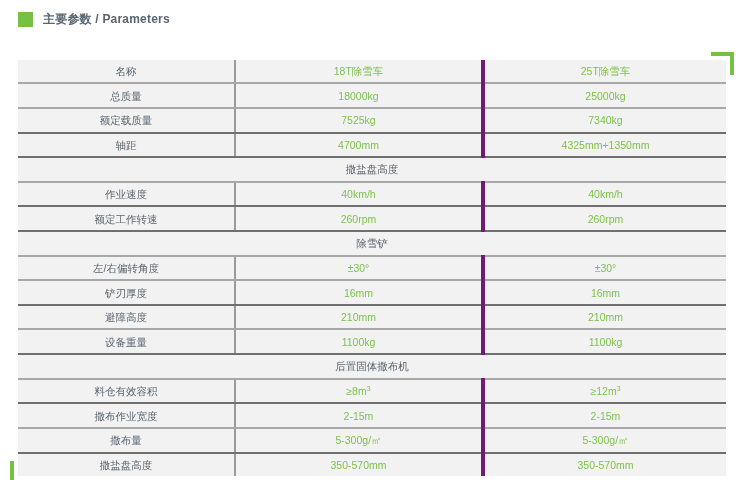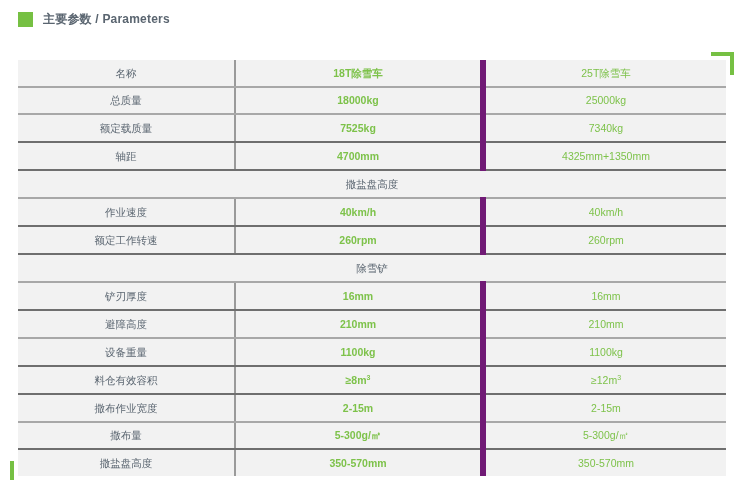--- a/index.html
+++ b/index.html
@@ -86,21 +86,21 @@
     line-height: 1.15;
     height: 17.7px;
   }
 
   col.c-name  { width: 217px; }
   col.c-v1    { width: 248px; }
   col.c-v2    { width: 243px; }
 
   
   td.cell-name { color: #5b6671; border-right: 2px solid #9a9a9a; }
-  td.cell-v1   { color: #7dc24a; border-right: 6px solid #701a75; font-weight: bold; }
+  td.cell-v1   { color: #7dc24a; border-right: 4px solid #701a75; }
   td.cell-v2   { color: #7dc24a; }
 
   
   tr.rule-dark  td { border-bottom: 2px solid #6f6f6f; }
   tr.rule-light td { border-bottom: 2px solid #a8a8a8; }
   tr.rule-none  td { border-bottom: 0; }
 
   
   td.group-head {
     color: #5b6671;
@@ -160,34 +160,42 @@
           <td class="cell-v2">40km/h</td>
         </tr>
         <tr class="rule-dark">
           <td class="cell-name">额定工作转速</td>
           <td class="cell-v1">260rpm</td>
           <td class="cell-v2">260rpm</td>
         </tr>
         <tr class="group-row">
           <td colspan="3" class="group-head">除雪铲</td>
         </tr>
+        <tr class="rule-light">
+          <td class="cell-name">左/右偏转角度</td>
+          <td class="cell-v1">±30°</td>
+          <td class="cell-v2">±30°</td>
+        </tr>
         <tr class="rule-dark">
           <td class="cell-name">铲刃厚度</td>
           <td class="cell-v1">16mm</td>
           <td class="cell-v2">16mm</td>
         </tr>
         <tr class="rule-light">
           <td class="cell-name">避障高度</td>
           <td class="cell-v1">210mm</td>
           <td class="cell-v2">210mm</td>
         </tr>
         <tr class="rule-dark">
           <td class="cell-name">设备重量</td>
           <td class="cell-v1">1100kg</td>
           <td class="cell-v2">1100kg</td>
+        </tr>
+        <tr class="group-row">
+          <td colspan="3" class="group-head">后置固体撒布机</td>
         </tr>
         <tr class="rule-dark">
           <td class="cell-name">料仓有效容积</td>
           <td class="cell-v1">≥8m<sup>3</sup></td>
           <td class="cell-v2">≥12m<sup>3</sup></td>
         </tr>
         <tr class="rule-light">
           <td class="cell-name">撒布作业宽度</td>
           <td class="cell-v1">2-15m</td>
           <td class="cell-v2">2-15m</td>

